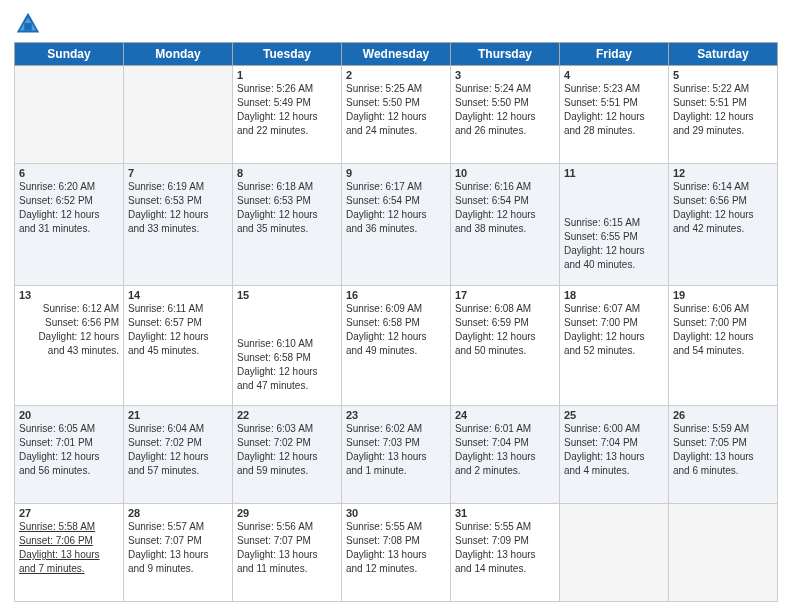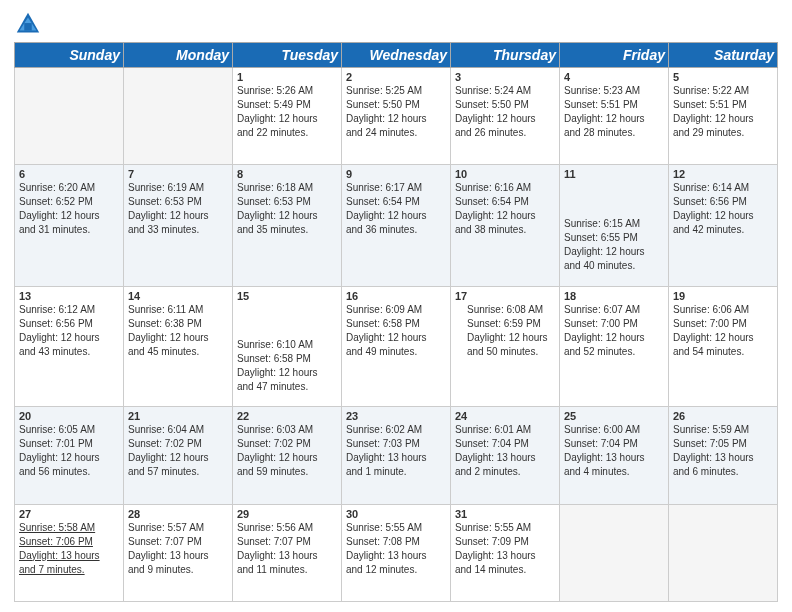--- a/index.html
+++ b/index.html
@@ -56,26 +56,25 @@
     }
     .calendar {
       border-collapse: collapse;
       width: 100%;
       flex: 1;
       table-layout: fixed;
     }
     .calendar th {
       background: #1a6bb5;
       color: #fff;
-      font-size: 14px;
+      font-size: 12px;
       font-weight: bold;
       padding: 4px 3px;
-      text-align: right;
+      text-align: center;
       border: 1px solid #aaa;
-      font-style: italic;
     }
     .calendar td {
       border: 1px solid #ccc;
       vertical-align: top;
       padding: 3px 4px;
       font-size: 9.5px;
       color: #333;
       background: #fff;
       height: 90px;
     }
@@ -207,45 +206,45 @@
           <td>
             <span class="day-num">12</span>
             <div class="day-info" style="white-space: pre-line;">Sunrise: 6:14 AM
 Sunset: 6:56 PM
 Daylight: 12 hours and 42 minutes.</div>
           </td>
         </tr>
         <tr>
           <td>
             <span class="day-num">13</span>
-            <div class="day-info" style="white-space: pre-line;">Sunrise: 6:12 AM
+            <div class="day-info" style="white-space: pre-line; text-align: right;">Sunrise: 6:12 AM
 Sunset: 6:56 PM
 Daylight: 12 hours and 43 minutes.</div>
           </td>
           <td>
             <span class="day-num">14</span>
             <div class="day-info" style="white-space: pre-line;">Sunrise: 6:11 AM
-Sunset: 6:38 PM
+Sunset: 6:57 PM
 Daylight: 12 hours and 45 minutes.</div>
           </td>
           <td>
             <span class="day-num">15</span>
             <div class="day-info" style="white-space: pre-line; margin-top: 36px;">Sunrise: 6:10 AM
 Sunset: 6:58 PM
 Daylight: 12 hours and 47 minutes.</div>
           </td>
           <td>
             <span class="day-num">16</span>
             <div class="day-info" style="white-space: pre-line;">Sunrise: 6:09 AM
 Sunset: 6:58 PM
 Daylight: 12 hours and 49 minutes.</div>
           </td>
           <td>
             <span class="day-num">17</span>
-            <div class="day-info" style="white-space: pre-line; margin-left: 12px;">Sunrise: 6:08 AM
+            <div class="day-info" style="white-space: pre-line;">Sunrise: 6:08 AM
 Sunset: 6:59 PM
 Daylight: 12 hours and 50 minutes.</div>
           </td>
           <td>
             <span class="day-num">18</span>
             <div class="day-info" style="white-space: pre-line;">Sunrise: 6:07 AM
 Sunset: 7:00 PM
 Daylight: 12 hours and 52 minutes.</div>
           </td>
           <td>

